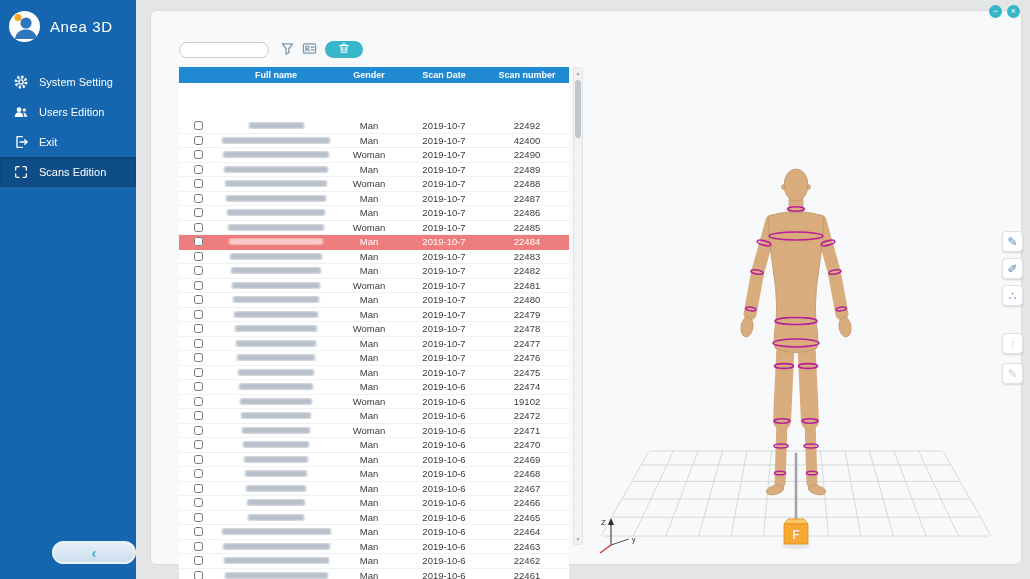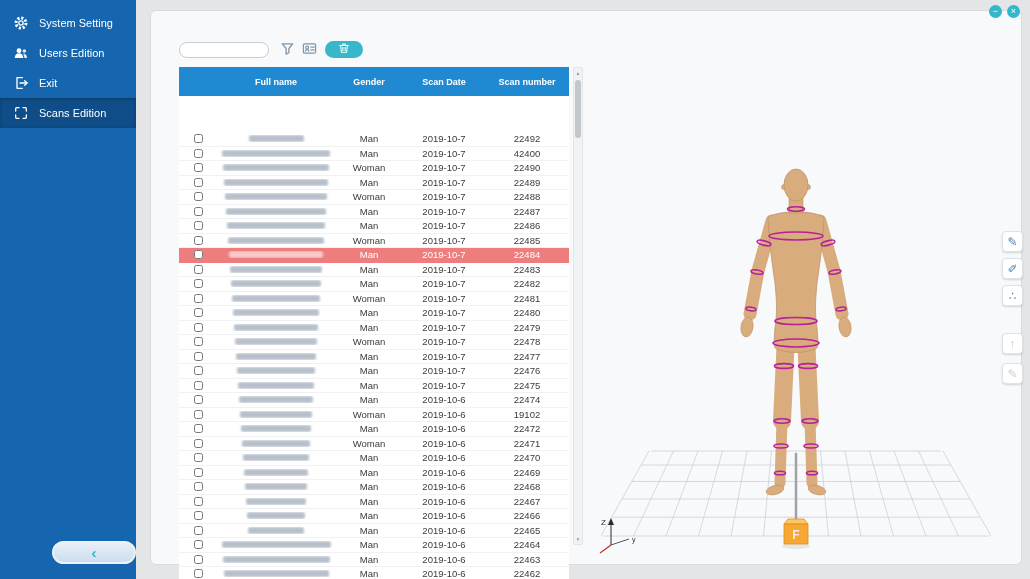--- a/index.html
+++ b/index.html
@@ -61,21 +61,21 @@
   .tb-icon-2 { left:150px; }
   .delete-btn {
     position:absolute; left:174px; top:30px; width:38px; height:17px;
     background:#38b6ca; border:none; border-radius:9px; cursor:pointer;
     display:flex; align-items:center; justify-content:center;
   }
 
   
   .table { position:absolute; left:28px; top:56px; width:390px; height:478px; background:#fff; }
   .thead {
-    display:flex; height:29px; background:#1f8ad2; color:#fff;
+    display:flex; height:16px; background:#1f8ad2; color:#fff;
     font-size:9px; font-weight:bold; align-items:center;
   }
   .tbody { height:464px; overflow:hidden;margin-top:36px; }
   .trow {
     display:flex; height:14.5px; align-items:center;
     font-size:9.5px; color:#3a3a3a; background:#fff;
     border-bottom:1px solid #f0f1f3; cursor:pointer;
   }
   .trow.selected { background:#ee7e7e; color:#fff; border-bottom-color:#ee7e7e; }
   .cell { display:flex; align-items:center; justify-content:center; overflow:hidden; }
@@ -109,20 +109,38 @@
     display:flex; align-items:center; justify-content:center;
     color:#4a7fb5; font-size:12px; line-height:1; cursor:pointer;
   }
   .tool-btn.disabled { color:#c9ced3; }
   .tb1{top:220px}.tb2{top:247px}.tb3{top:274px}.tb4{top:322px}.tb5{top:352px}
 </style>
 </head>
 <body>
 
 <div class="sidebar" data-name="sidebar">
+  <div class="logo-row" data-name="logo-row">
+    <div class="logo-avatar" data-name="app-logo-avatar-icon">
+      <svg viewBox="0 0 33 33" width="33" height="33">
+        <defs>
+            <clipPath id="avclip">
+              <circle cx="16.5" cy="16.5" r="15.5"></circle>
+            </clipPath>
+          </defs>
+        <circle cx="16.5" cy="16.5" r="15.5" fill="#fff"></circle>
+        <g clip-path="url(#avclip)">
+          <circle cx="10" cy="7.5" r="3.6" fill="#f5a623"></circle>
+          <circle cx="18" cy="13" r="5.6" fill="#2f77bd"></circle>
+          <path d="M7 29c1-7 5.5-9.5 11-9.5s10 2.5 11 9.5z" fill="#2f77bd"></path>
+        </g>
+      </svg>
+    </div>
+    <div class="app-title" data-name="app-title">Anea 3D</div>
+  </div>
 
   <div class="menu" data-name="sidebar-menu">
     <div class="menu-item" data-name="sidebar-item-system-setting">
       <span class="mi-icon" data-name="gear-icon">
         <svg viewBox="0 0 24 24" width="16" height="16">
           <circle cx="12" cy="12" r="7.5" fill="none" stroke="#fff" stroke-width="4.5" stroke-dasharray="3.2 2.6"></circle>
           <circle cx="12" cy="12" r="3.2" fill="none" stroke="#fff" stroke-width="2"></circle>
         </svg>
       </span>
       <span data-name="sidebar-item-label">System Setting</span>

